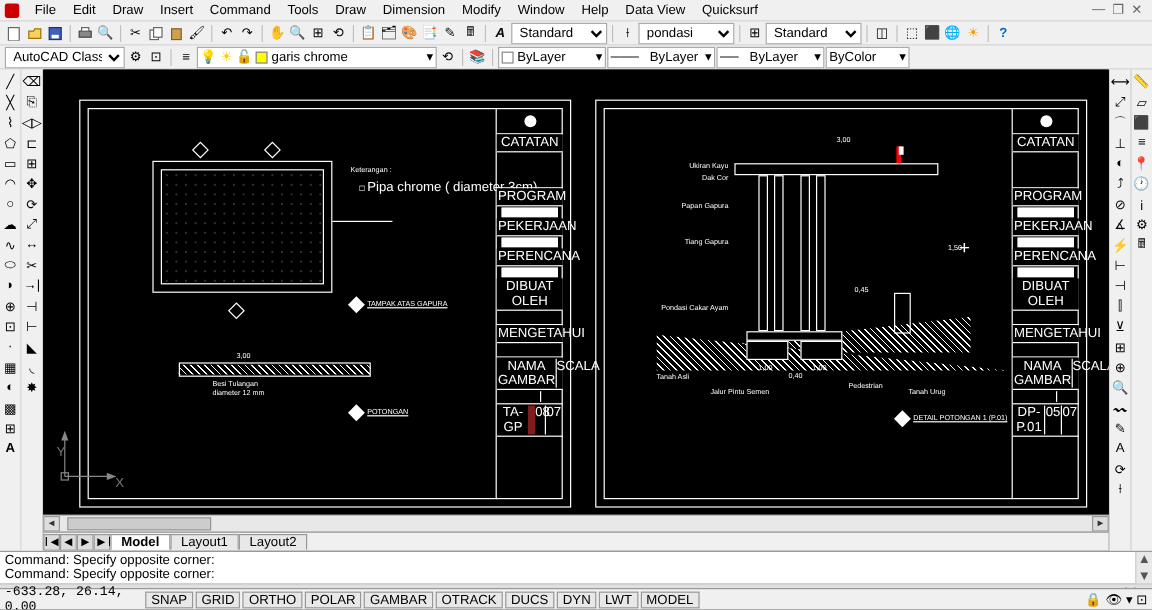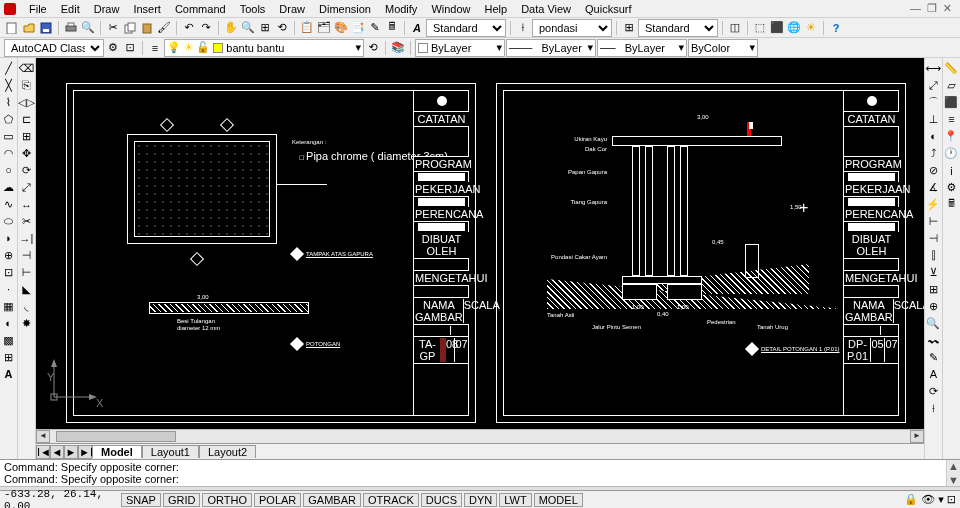--- a/index.html
+++ b/index.html
@@ -150,21 +150,21 @@
   <select style="width:100px"><option>AutoCAD Classic</option></select>
   <div class="btn">⚙</div>
   <div class="btn">⊡</div>
   <div class="sep"></div>
   <div class="btn">≡</div>
   <div class="combo" style="width:200px">
     <span style="color:#fc0">💡</span>
     <span style="color:#fc0">☀</span>
     <span style="color:#888">🔓</span>
     <span style="width:10px;height:10px;background:#ff0;display:inline-block;border:1px solid #888"></span>
-    <span>bantu bantu</span>
+    <span>garis chrome</span>
     <span style="margin-left:auto">▾</span>
   </div>
   <div class="btn">⟲</div>
   <div class="sep"></div>
   <div class="btn">📚</div>
   <div class="sep"></div>
   <div class="combo" style="width:90px">
       <span style="width:10px;height:10px;border:1px solid #888;display:inline-block"></span>
       <span>ByLayer</span>
       <span style="margin-left:auto">▾</span>

